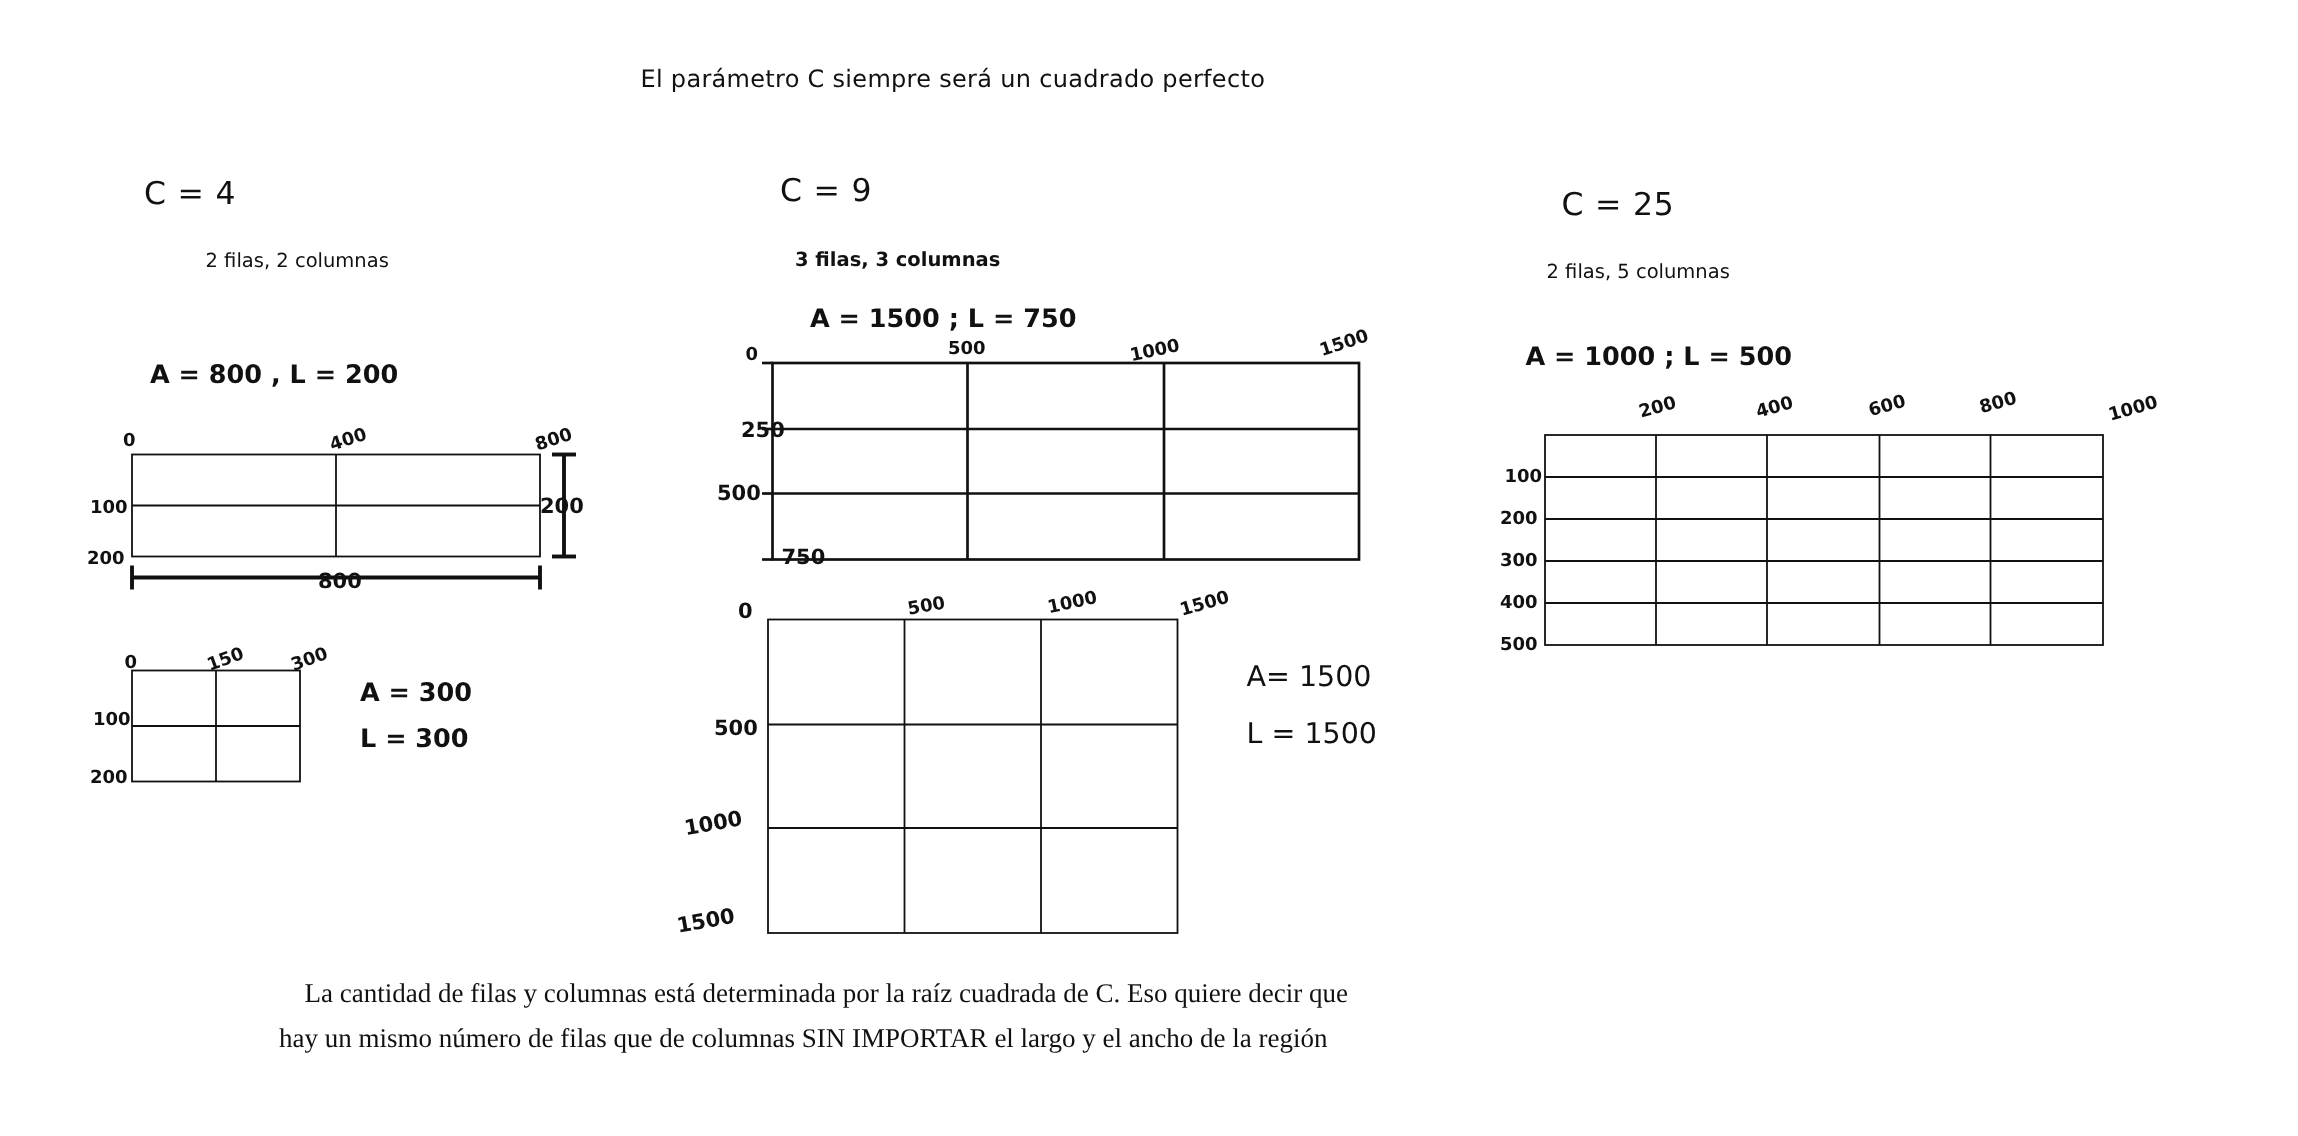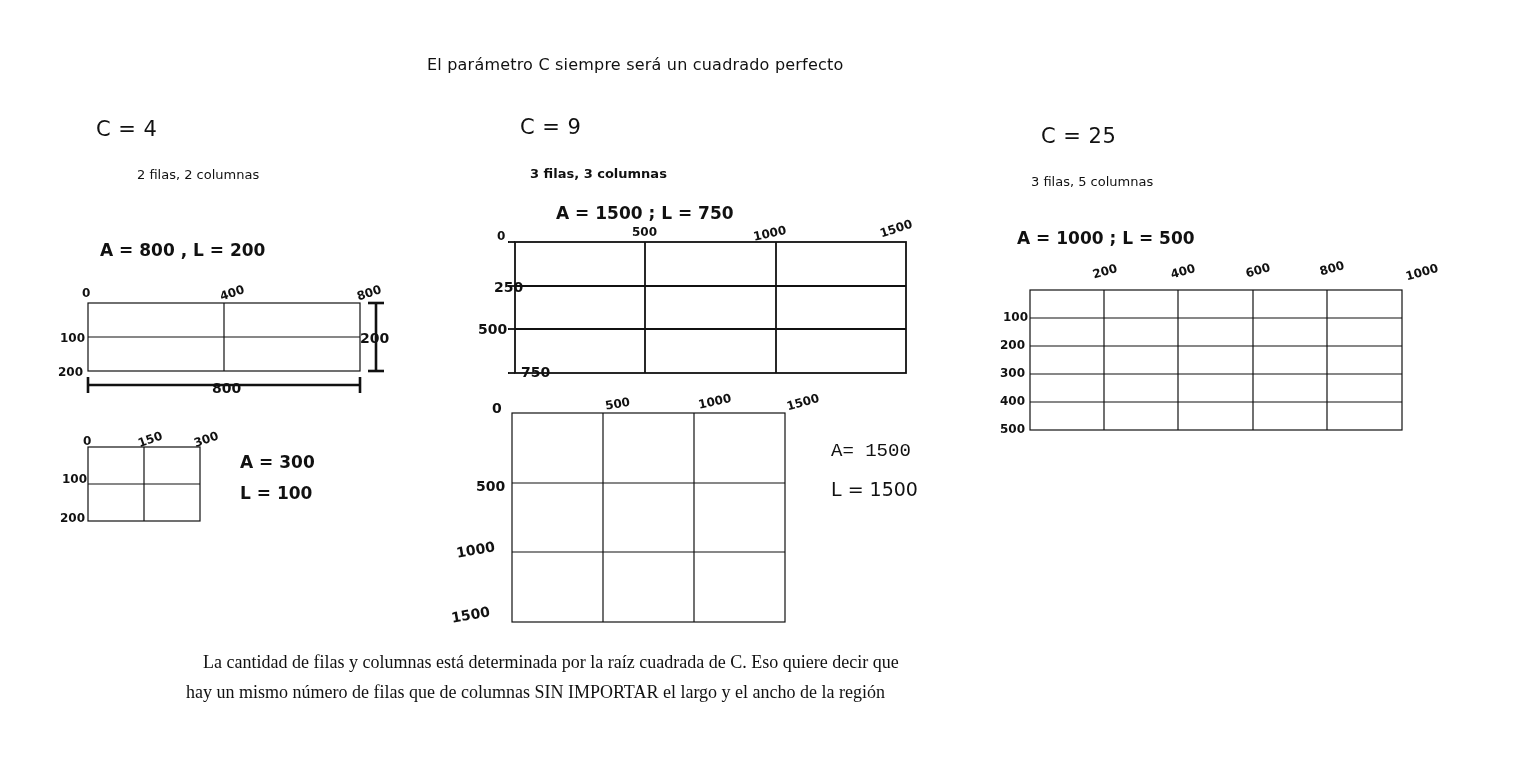--- a/index.html
+++ b/index.html
@@ -22,21 +22,21 @@
   svg{position:absolute;left:0;top:0;overflow:visible;}
   .gl{stroke:#111;fill:none;}
   .thin{stroke-width:1.2;}
   .med{stroke-width:1.8;}
   .thick{stroke-width:2.6;}
   .rot{transform-origin:left top;}
 </style>
 </head>
 <body>
 
-<div class="abs title" style="left:427px;top:43px;margin-top:12px;">El parámetro C siempre será un cuadrado perfecto</div>
+<div class="abs title" style="left:427px;top:43px;">El parámetro C siempre será un cuadrado perfecto</div>
 
 <div class="abs head hand" style="left:96px;top:117px;">C = 4</div>
 <div class="abs sub hand" style="left:137px;top:167px;">2 filas, 2 columnas</div>
 <div class="abs annot hand" style="left:100px;top:240px;">A = 800 ,  L = 200</div>
 
 <svg width="420" height="160" style="left:60px;top:280px;">
   <g class="gl thin">
     <rect x="28" y="23" width="272" height="68"></rect>
     <line x1="28" y1="57" x2="300" y2="57"></line>
     <line x1="164" y1="23" x2="164" y2="91"></line>
@@ -68,25 +68,25 @@
     <line x1="28" y1="54" x2="140" y2="54"></line>
     <line x1="84" y1="17" x2="84" y2="91"></line>
   </g>
 </svg>
 <div class="abs tick hand" style="left:83px;top:434px;">0</div>
 <div class="abs tick hand rot" style="left:136px;top:437px;transform:rotate(-20deg);">150</div>
 <div class="abs tick hand rot" style="left:192px;top:437px;transform:rotate(-20deg);">300</div>
 <div class="abs tick hand" style="left:62px;top:472px;">100</div>
 <div class="abs tick hand" style="left:60px;top:511px;">200</div>
 <div class="abs annot hand" style="left:240px;top:452px;">A = 300</div>
-<div class="abs annot hand" style="left:240px;top:483px;">L = 100</div>
+<div class="abs annot hand" style="left:240px;top:483px;">L = 300</div>
 
 <div class="abs head hand" style="left:520px;top:115px;">C = 9</div>
 <div class="abs sub hand" style="left:530px;top:166px;font-weight:bold;">3 filas, 3 columnas</div>
-<div class="abs annot hand" style="left:556px;top:203px;">A = 1500 ;  L = 750</div>
+<div class="abs annot hand" style="left:540px;top:203px;">A = 1500 ;  L = 750</div>
 
 <svg width="440" height="180" style="left:490px;top:230px;">
   <g class="gl med">
     <rect x="25" y="12" width="391" height="131"></rect>
     <line x1="25" y1="56" x2="416" y2="56"></line>
     <line x1="25" y1="99" x2="416" y2="99"></line>
     <line x1="155" y1="12" x2="155" y2="143"></line>
     <line x1="286" y1="12" x2="286" y2="143"></line>
   </g>
   <g class="gl med">
@@ -113,25 +113,25 @@
     <line x1="204" y1="13" x2="204" y2="222"></line>
   </g>
 </svg>
 <div class="abs tickbig hand" style="left:492px;top:400px;">0</div>
 <div class="abs tick hand rot" style="left:604px;top:399px;transform:rotate(-10deg);">500</div>
 <div class="abs tick hand rot" style="left:697px;top:398px;transform:rotate(-12deg);">1000</div>
 <div class="abs tick hand rot" style="left:785px;top:400px;transform:rotate(-16deg);">1500</div>
 <div class="abs tickbig hand" style="left:476px;top:478px;">500</div>
 <div class="abs tickbig hand rot" style="left:455px;top:545px;transform:rotate(-10deg);">1000</div>
 <div class="abs tickbig hand rot" style="left:450px;top:610px;transform:rotate(-10deg);">1500</div>
-<div class="abs bigannot hand" style="left:831px;top:440px;font-family:Liberation Mono, monospace;">A= 1500</div>
+<div class="abs bigannot hand" style="left:831px;top:440px;">A= 1500</div>
 <div class="abs bigannot hand" style="left:831px;top:478px;">L = 1500</div>
 
 <div class="abs head hand" style="left:1013px;top:124px;margin-left:28px;">C = 25</div>
-<div class="abs sub hand" style="left:1031px;top:174px;">3 filas, 5 columnas</div>
+<div class="abs sub hand" style="left:1031px;top:174px;">2 filas, 5 columnas</div>
 <div class="abs annot hand" style="left:1017px;top:228px;">A = 1000 ;  L = 500</div>
 
 <svg width="430" height="175" style="left:1000px;top:280px;">
   <g class="gl thin">
     <rect x="30" y="10" width="372" height="140"></rect>
     <line x1="30" y1="38" x2="402" y2="38"></line>
     <line x1="30" y1="66" x2="402" y2="66"></line>
     <line x1="30" y1="94" x2="402" y2="94"></line>
     <line x1="30" y1="122" x2="402" y2="122"></line>
     <line x1="104" y1="10" x2="104" y2="150"></line>

